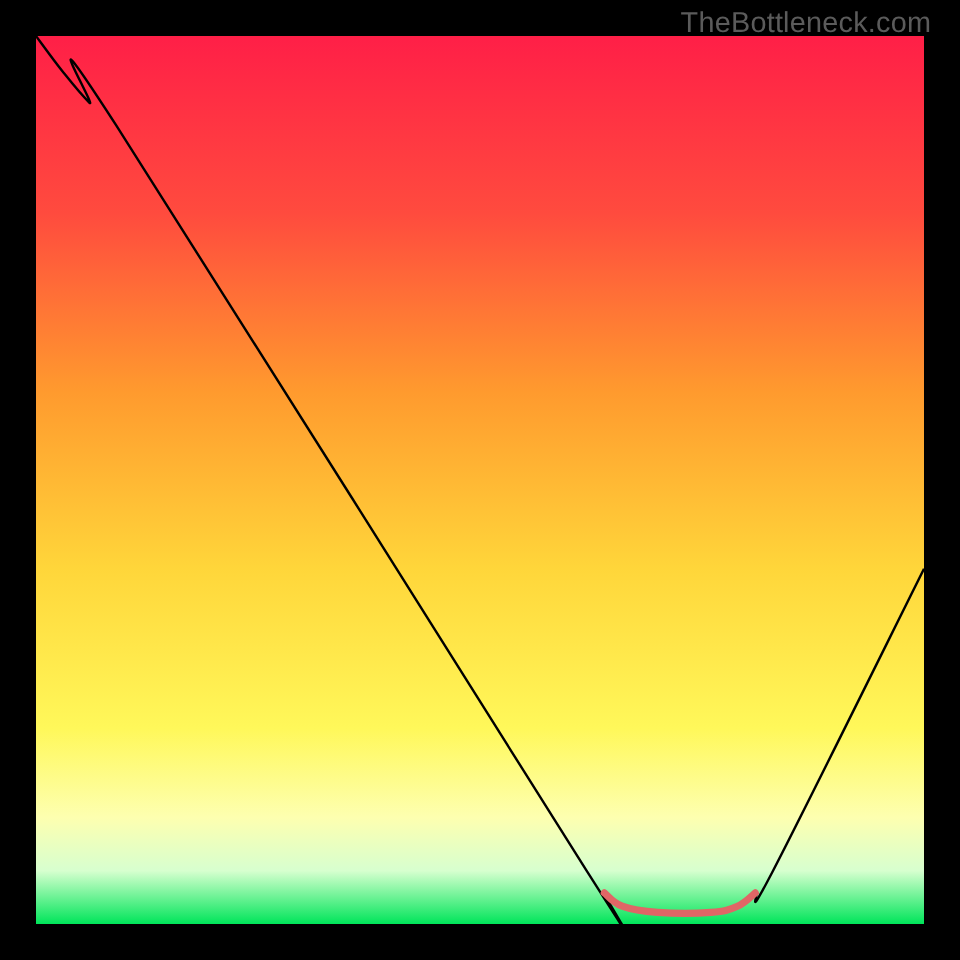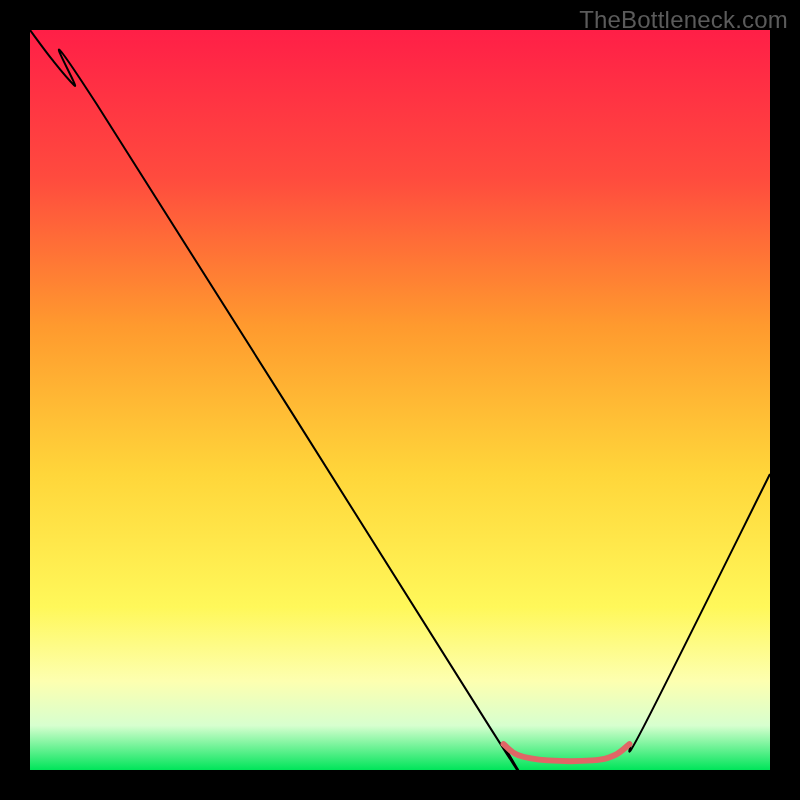--- a/index.html
+++ b/index.html
@@ -1,17 +1,17 @@
 <!DOCTYPE html>
 <html><head>
 <meta charset="utf-8">
 <style>
   * { margin: 0; padding: 0; box-sizing: border-box; }
   body { width: 800px; height: 800px; background: #000; position: relative; font-family: Arial, sans-serif; }
-  .watermark { position: absolute; top: 6px; right: 12px; color: #5b5b5b; font-size: 24px; font-weight: 400; z-index: 10; letter-spacing: 0.2px; }
+  .watermark { position: absolute; top: 6px; right: 24px; color: #5b5b5b; font-size: 24px; font-weight: 400; z-index: 10; letter-spacing: 0.2px; }
   .plot-area { position: absolute; left: 30px; top: 30px; width: 740px; height: 740px; }
   .gradient-bg { position: absolute; inset: 0; }
   .curve-layer { position: absolute; inset: 0; }
 </style>
 </head>
 <body>
 
 <div class="watermark">TheBottleneck.com</div>
 
 <div class="plot-area">

